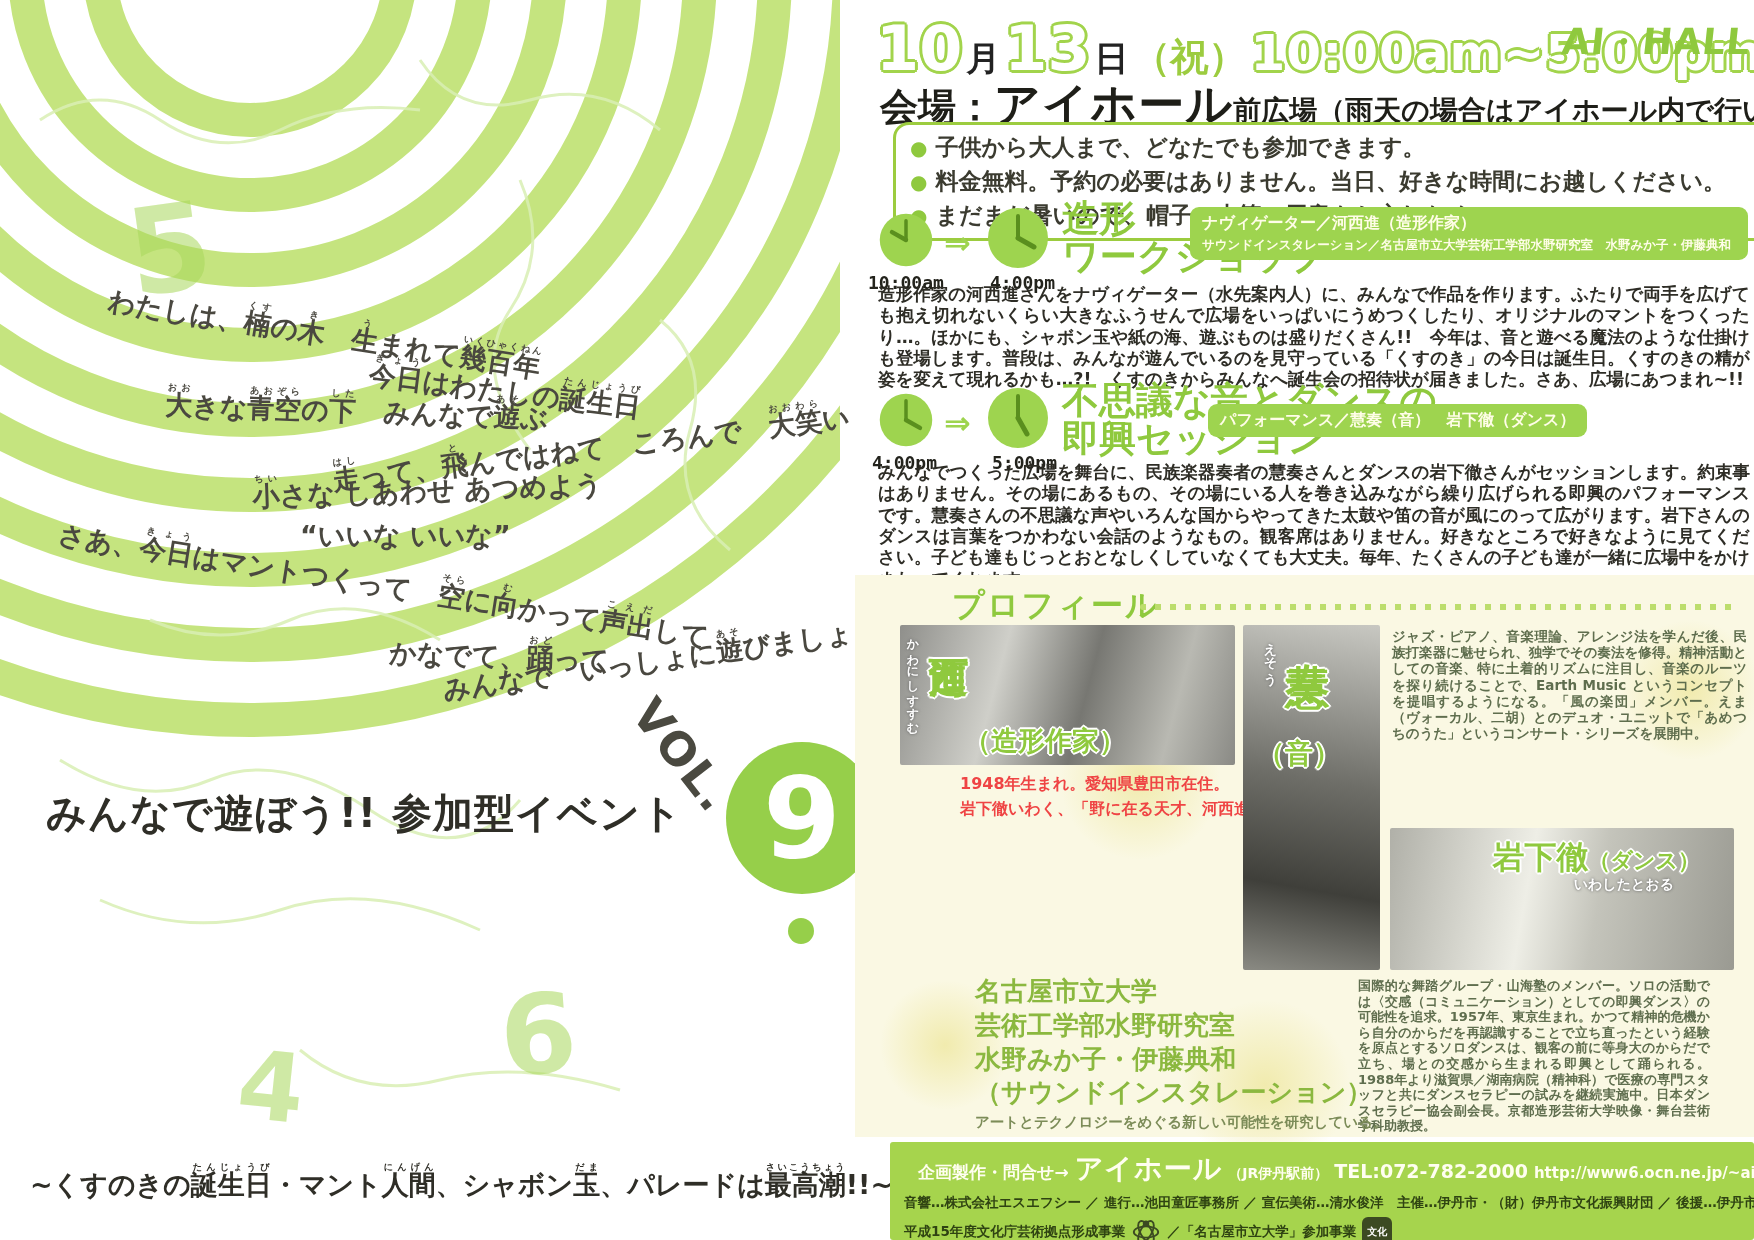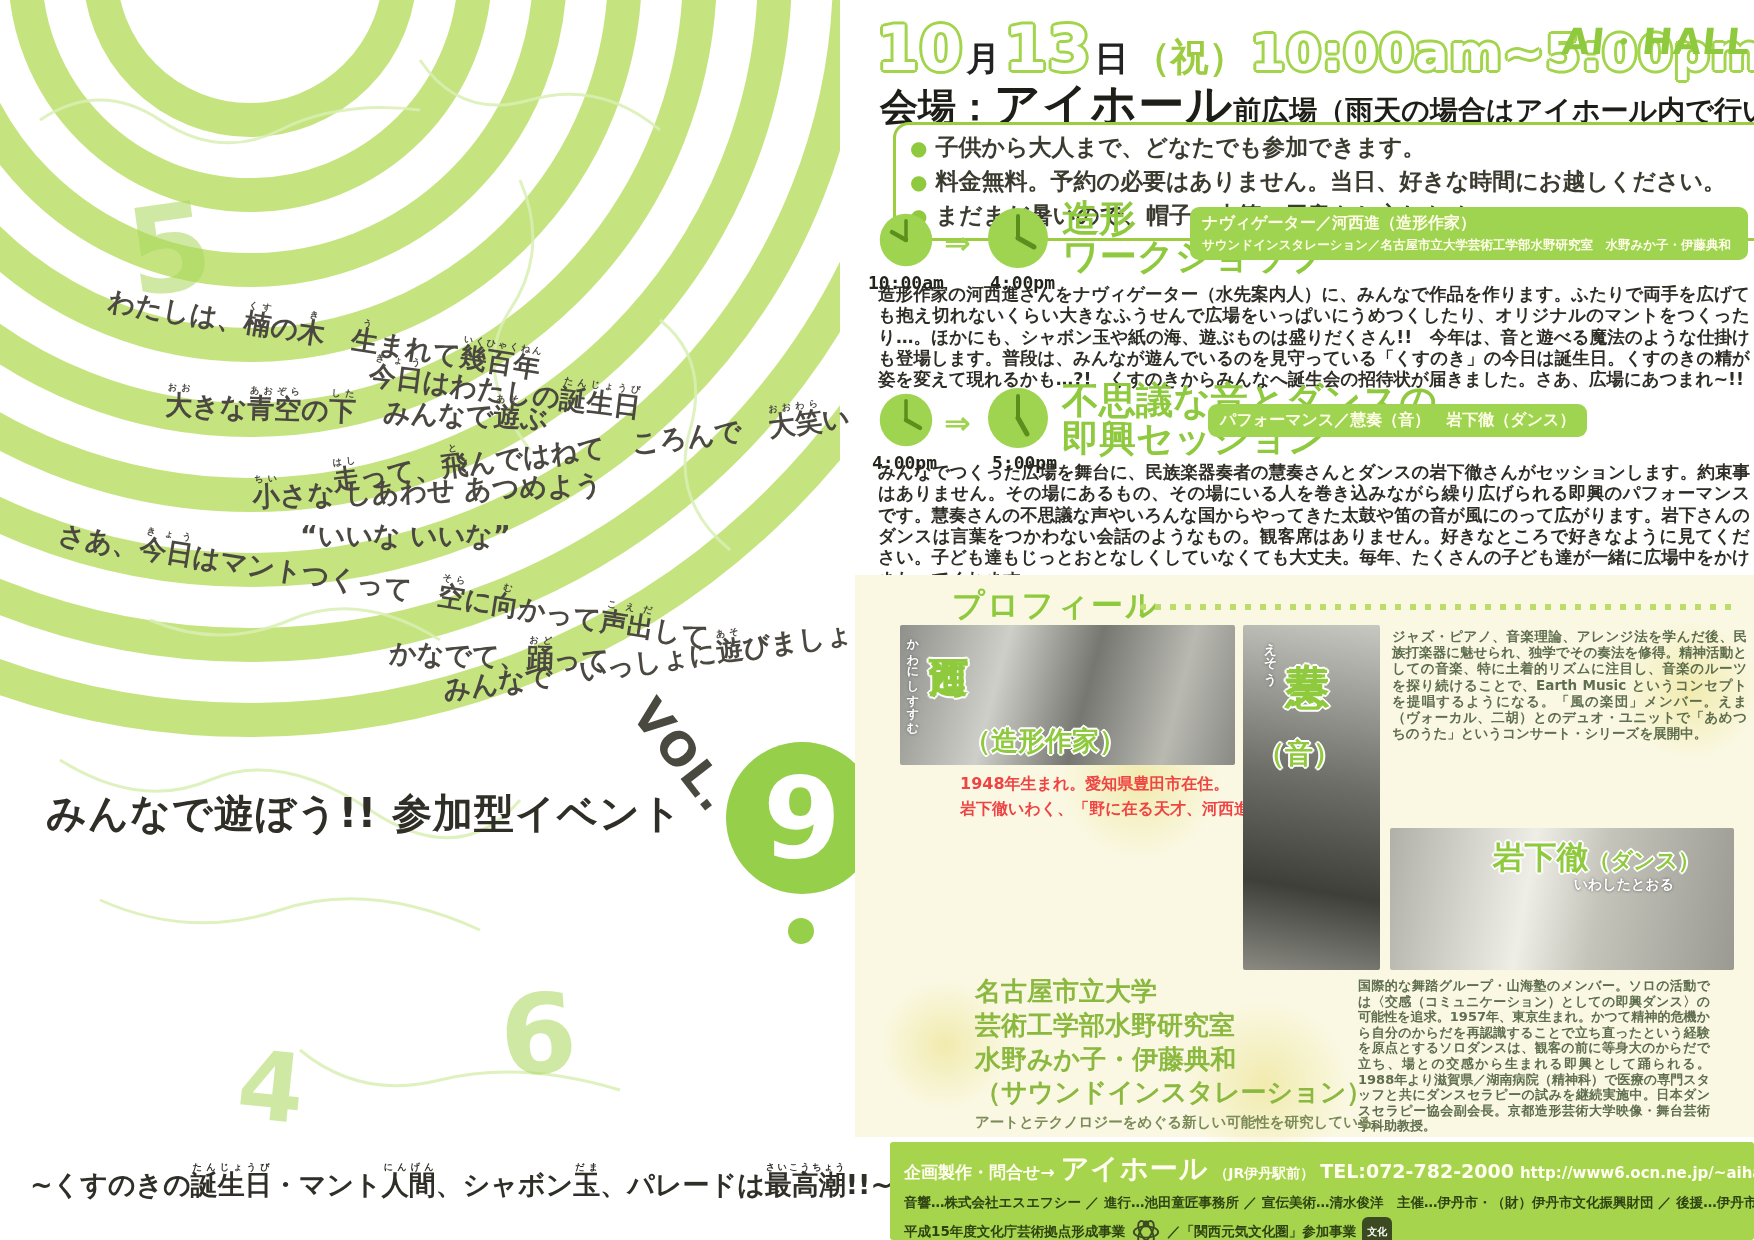--- a/index.html
+++ b/index.html
@@ -75,21 +75,21 @@
   .photo-furi{color:#ffffff;font-weight:700;text-shadow:0 0 3px #555;}
   .caption{position:absolute;font-size:16px;line-height:1.55;font-weight:700;color:#ef4444;white-space:nowrap;}
   .bio{position:absolute;font-size:13.5px;line-height:1.2;font-weight:600;color:#5f6e4e;text-align:justify;}
   .nagoya{position:absolute;left:975px;top:975px;font-size:26px;line-height:1.3;font-weight:900;color:#8bb83f;white-space:nowrap;}
   .nagoya-caption{position:absolute;left:975px;top:1113px;font-size:14.5px;font-weight:700;color:#7c8c58;white-space:nowrap;}
 
   
   .footer-bar{position:absolute;left:890px;top:1142px;width:864px;height:98px;background:#a6d44d;
         border-radius:3px;padding:8px 14px;box-sizing:border-box;}
   .footer-l1{display:flex;align-items:baseline;gap:6px;color:#fffef0;white-space:nowrap;}
-  .f-prefix{font-size:17px;font-weight:900;}
+  .f-prefix{font-size:17px;font-weight:900;margin-left:14px;}
   .f-name{font-size:28px;font-weight:900;letter-spacing:1px;}
   .f-station{font-size:14px;font-weight:800;}
   .f-tel{font-size:19px;font-weight:900;}
   .f-url{font-size:15px;font-weight:900;}
   .footer-l2{margin-top:6px;font-size:13.5px;font-weight:800;color:#2f4312;white-space:nowrap;}
   .footer-l3{margin-top:5px;display:flex;align-items:center;gap:6px;font-size:13.5px;font-weight:800;color:#2f4312;white-space:nowrap;}
   .bunka-box{display:inline-flex;align-items:center;justify-content:center;width:30px;height:30px;border-radius:6px;
         background:#3c4a22;color:#fff;font-size:10px;font-weight:800;line-height:1.05;text-align:center;}
 </style>
 </head>
@@ -284,18 +284,18 @@
       <span>
         <svg width="30" height="30" viewBox="0 0 32 32">
           <g fill="none" stroke="#3c4a22" stroke-width="2">
             <ellipse cx="16" cy="16" rx="13" ry="6"></ellipse>
             <ellipse cx="16" cy="16" rx="13" ry="6" transform="rotate(60 16 16)"></ellipse>
             <ellipse cx="16" cy="16" rx="13" ry="6" transform="rotate(120 16 16)"></ellipse>
           </g>
           <circle cx="16" cy="7" r="3.4" fill="#3c4a22"></circle>
         </svg>
       </span>
-      <span>／「関西元気文化圏」参加事業</span>
+      <span>／「名古屋市立大学」参加事業</span>
       <span class="bunka-box">文化</span>
     </div>
   </div>
 
 </div>
 
 </body></html>

